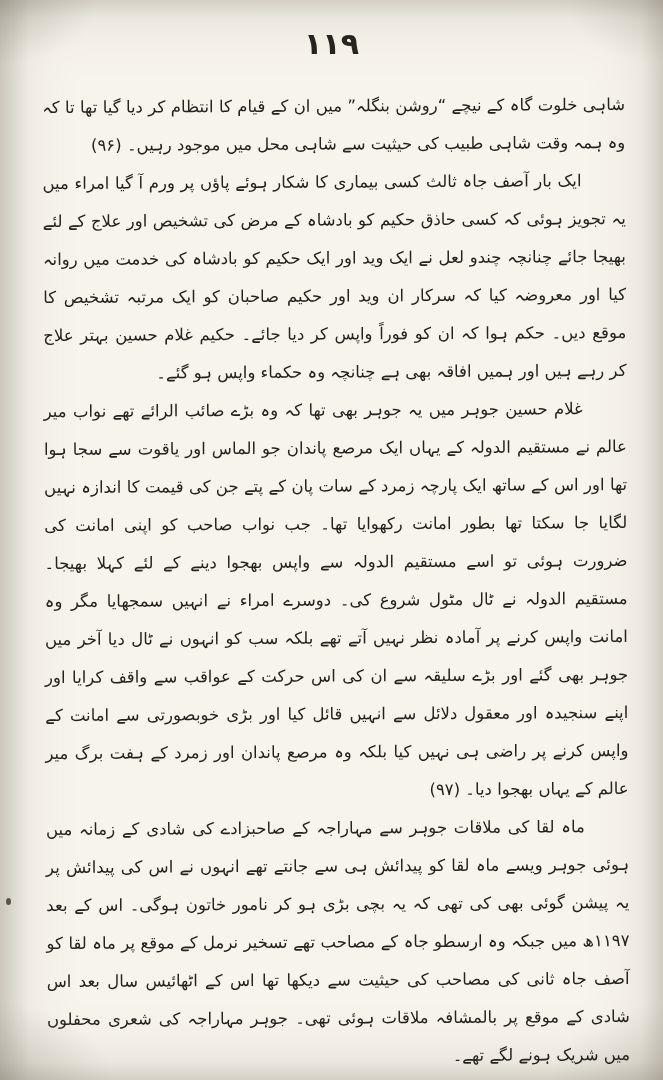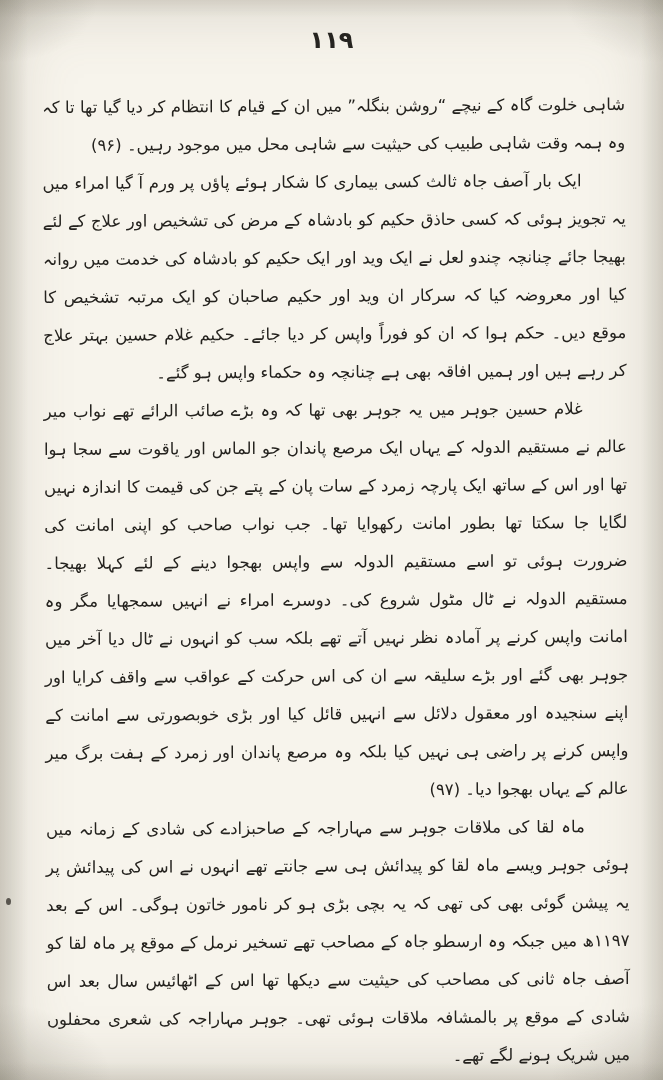--- a/index.html
+++ b/index.html
@@ -32,21 +32,21 @@
         radial-gradient(140px 90px at 100% 0%, rgba(80,75,60,0.18), rgba(80,75,60,0) 70%),
         radial-gradient(160px 110px at 0% 100%, rgba(80,75,60,0.20), rgba(80,75,60,0) 70%),
         radial-gradient(160px 110px at 100% 100%, rgba(80,75,60,0.16), rgba(80,75,60,0) 70%);
     }
     .page-number {
       position: absolute;
       top: 26px;
       left: 0;
       right: 0;
       text-align: center;
-      font-size: 24px;
+      font-size: 30px;
       font-weight: bold;
       color: #262420;
       letter-spacing: 3px;
       direction: rtl;
     }
     .text-block {
       position: absolute;
       top: 86px;
       right: 38px;
       left: 42px;

